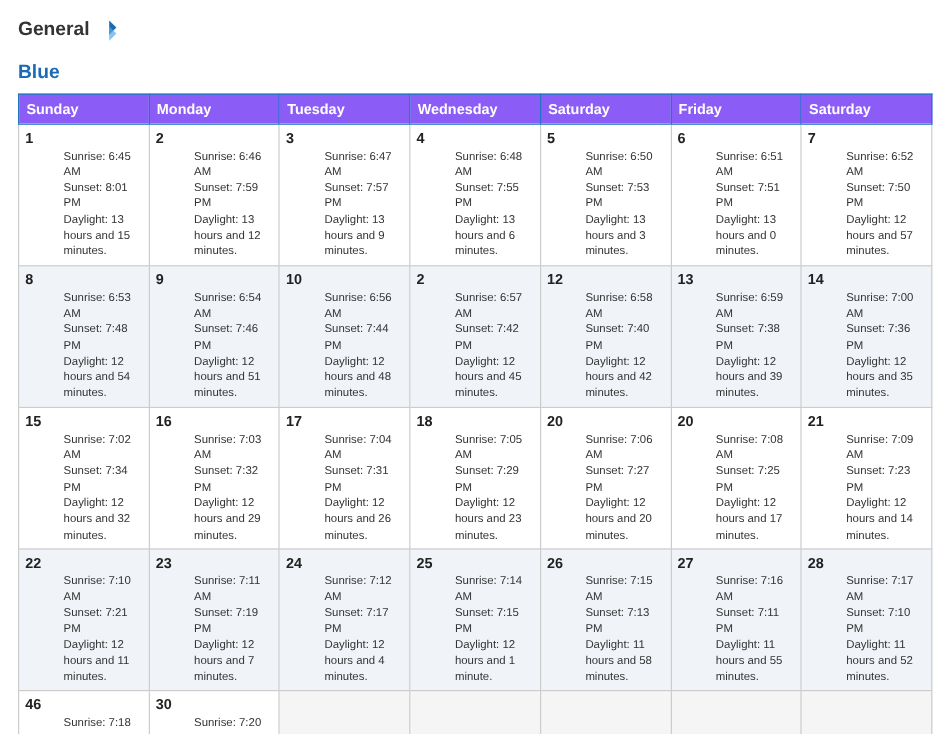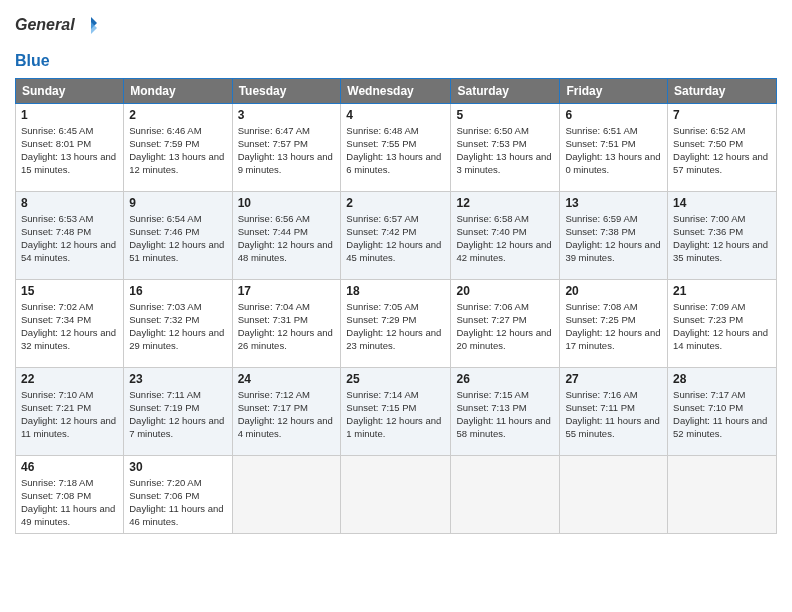--- a/index.html
+++ b/index.html
@@ -39,21 +39,21 @@
     .subtitle {
       font-size: 14px;
       color: #555;
       margin-top: 2px;
     }
     .calendar {
       width: 100%;
       border-collapse: collapse;
     }
     .calendar th {
-      background: #737373;
+      background: #8b5cf6;
       color: #fff;
       font-size: 12px;
       font-weight: bold;
       padding: 5px 6px;
       text-align: left;
       border: 1px solid #2176c4;
     }
     .calendar td {
       vertical-align: top;
       border: 1px solid #ccc;
@@ -68,37 +68,38 @@
     .day-num {
       font-size: 12px;
       font-weight: bold;
       color: #222;
       margin-bottom: 2px;
     }
     .day-detail {
       font-size: 9.5px;
       color: #333;
       line-height: 1.4;
+      margin-left: 32px;
     }
     .empty-cell {
       background: #f5f5f5 !important;
     }
     .last-row td {
       height: 70px;
     }
   </style>
 </head>
 <body>
 
 <div class="page">
   <div class="header">
     <div class="logo">
   <div style="display:flex;flex-direction:column;line-height:1.1;margin-top:4px;">
     <div style="display:flex;align-items:center;gap:2px;">
-      <span style="font-size:16px;font-weight:bold;color:#333;font-style:italic;">General</span>
+      <span style="font-size:16px;font-weight:bold;color:#333;">General</span>
       <svg width="22" height="22" viewBox="0 0 22 22">
         <polygon points="14,3 20,9 14,15" fill="#1a6bb5"></polygon>
         <polygon points="14,8 20,14 14,20" fill="#5aaae8" opacity="0.7"></polygon>
       </svg>
     </div>
     <span style="font-size:16px;font-weight:bold;color:#1a6bb5;margin-top:16px;">Blue</span>
   </div>
 </div>
     <div class="title-block">
       <div class="month-title"></div>

